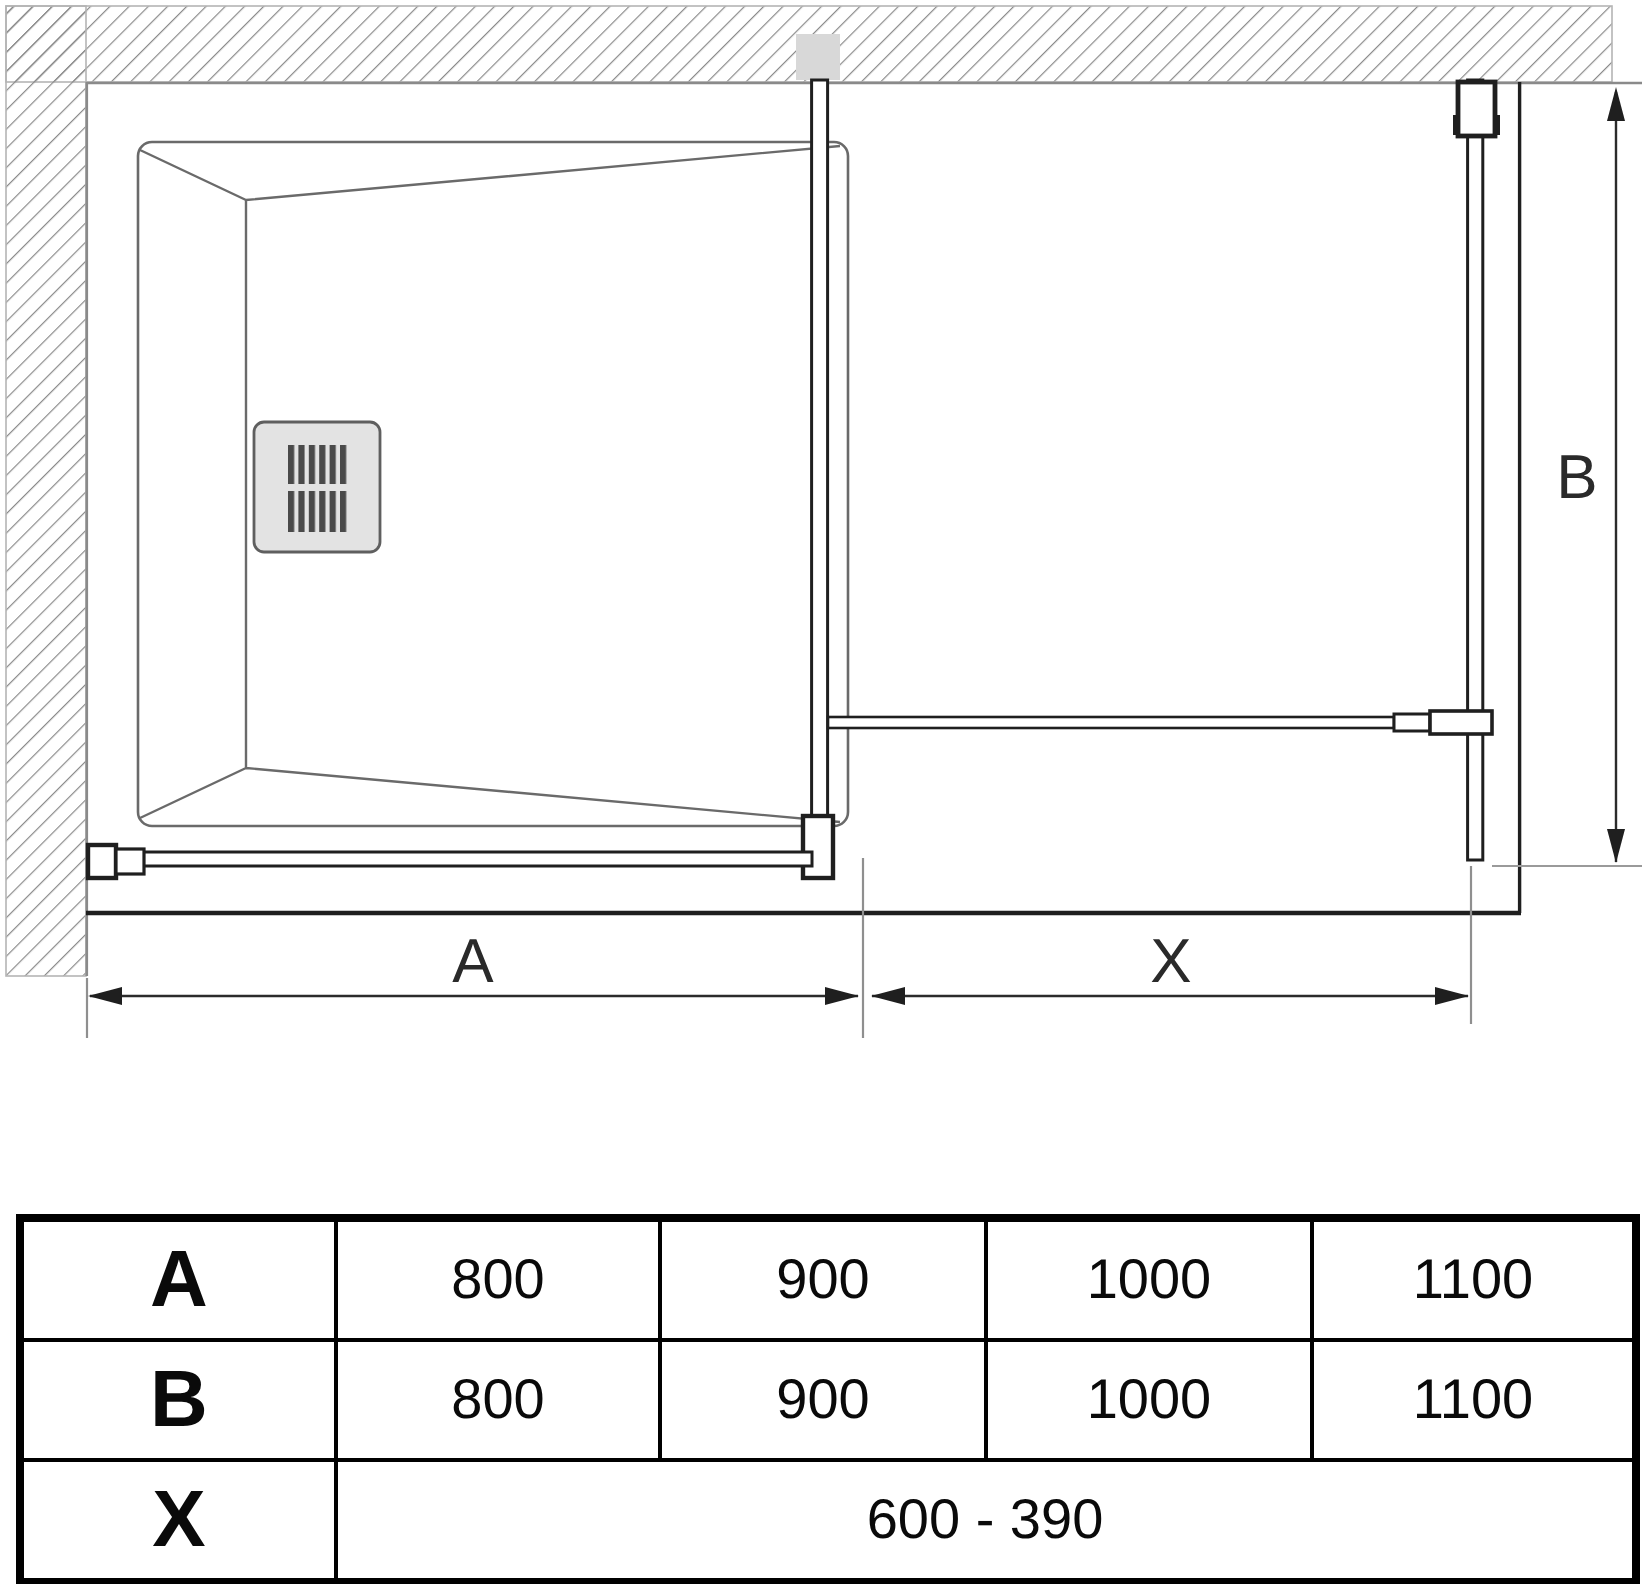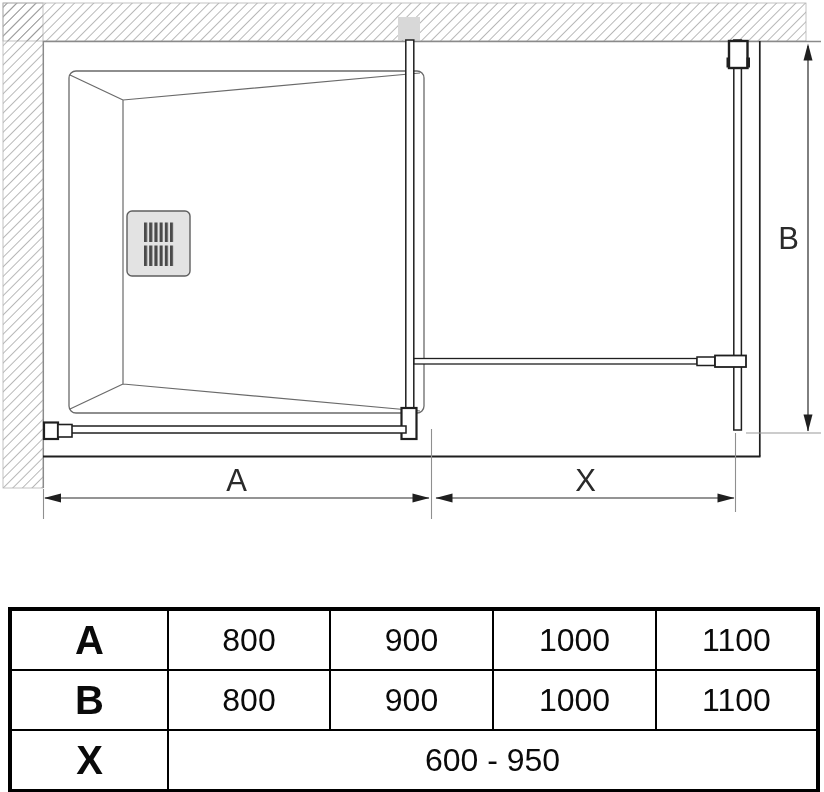--- a/index.html
+++ b/index.html
@@ -33,21 +33,21 @@
     height:58px;
     color:#0a0a0a;
     padding:0;
   }
   table.size-table{border:4px solid #000;}
   td.row-label{
     font-weight:700;
     font-size:40px;
   }
   td.value-cell{
-    font-size:32px;
+    font-size:28px;
     font-weight:400;
   }
 </style>
 </head>
 <body>
 
 <div class="canvas">
 
   <svg class="drawing" width="824" height="570" viewBox="0 0 824 570" xmlns="http://www.w3.org/2000/svg">
     <defs>
@@ -153,18 +153,18 @@
       </tr>
       <tr>
         <td class="row-label">B</td>
         <td class="value-cell">800</td>
         <td class="value-cell">900</td>
         <td class="value-cell">1000</td>
         <td class="value-cell">1100</td>
       </tr>
       <tr>
         <td class="row-label">X</td>
-        <td class="value-cell" colspan="4">600 - 950</td>
+        <td class="value-cell" colspan="4">600 - 390</td>
       </tr>
     </tbody>
   </table>
 
 </div>
 
 </body></html>

